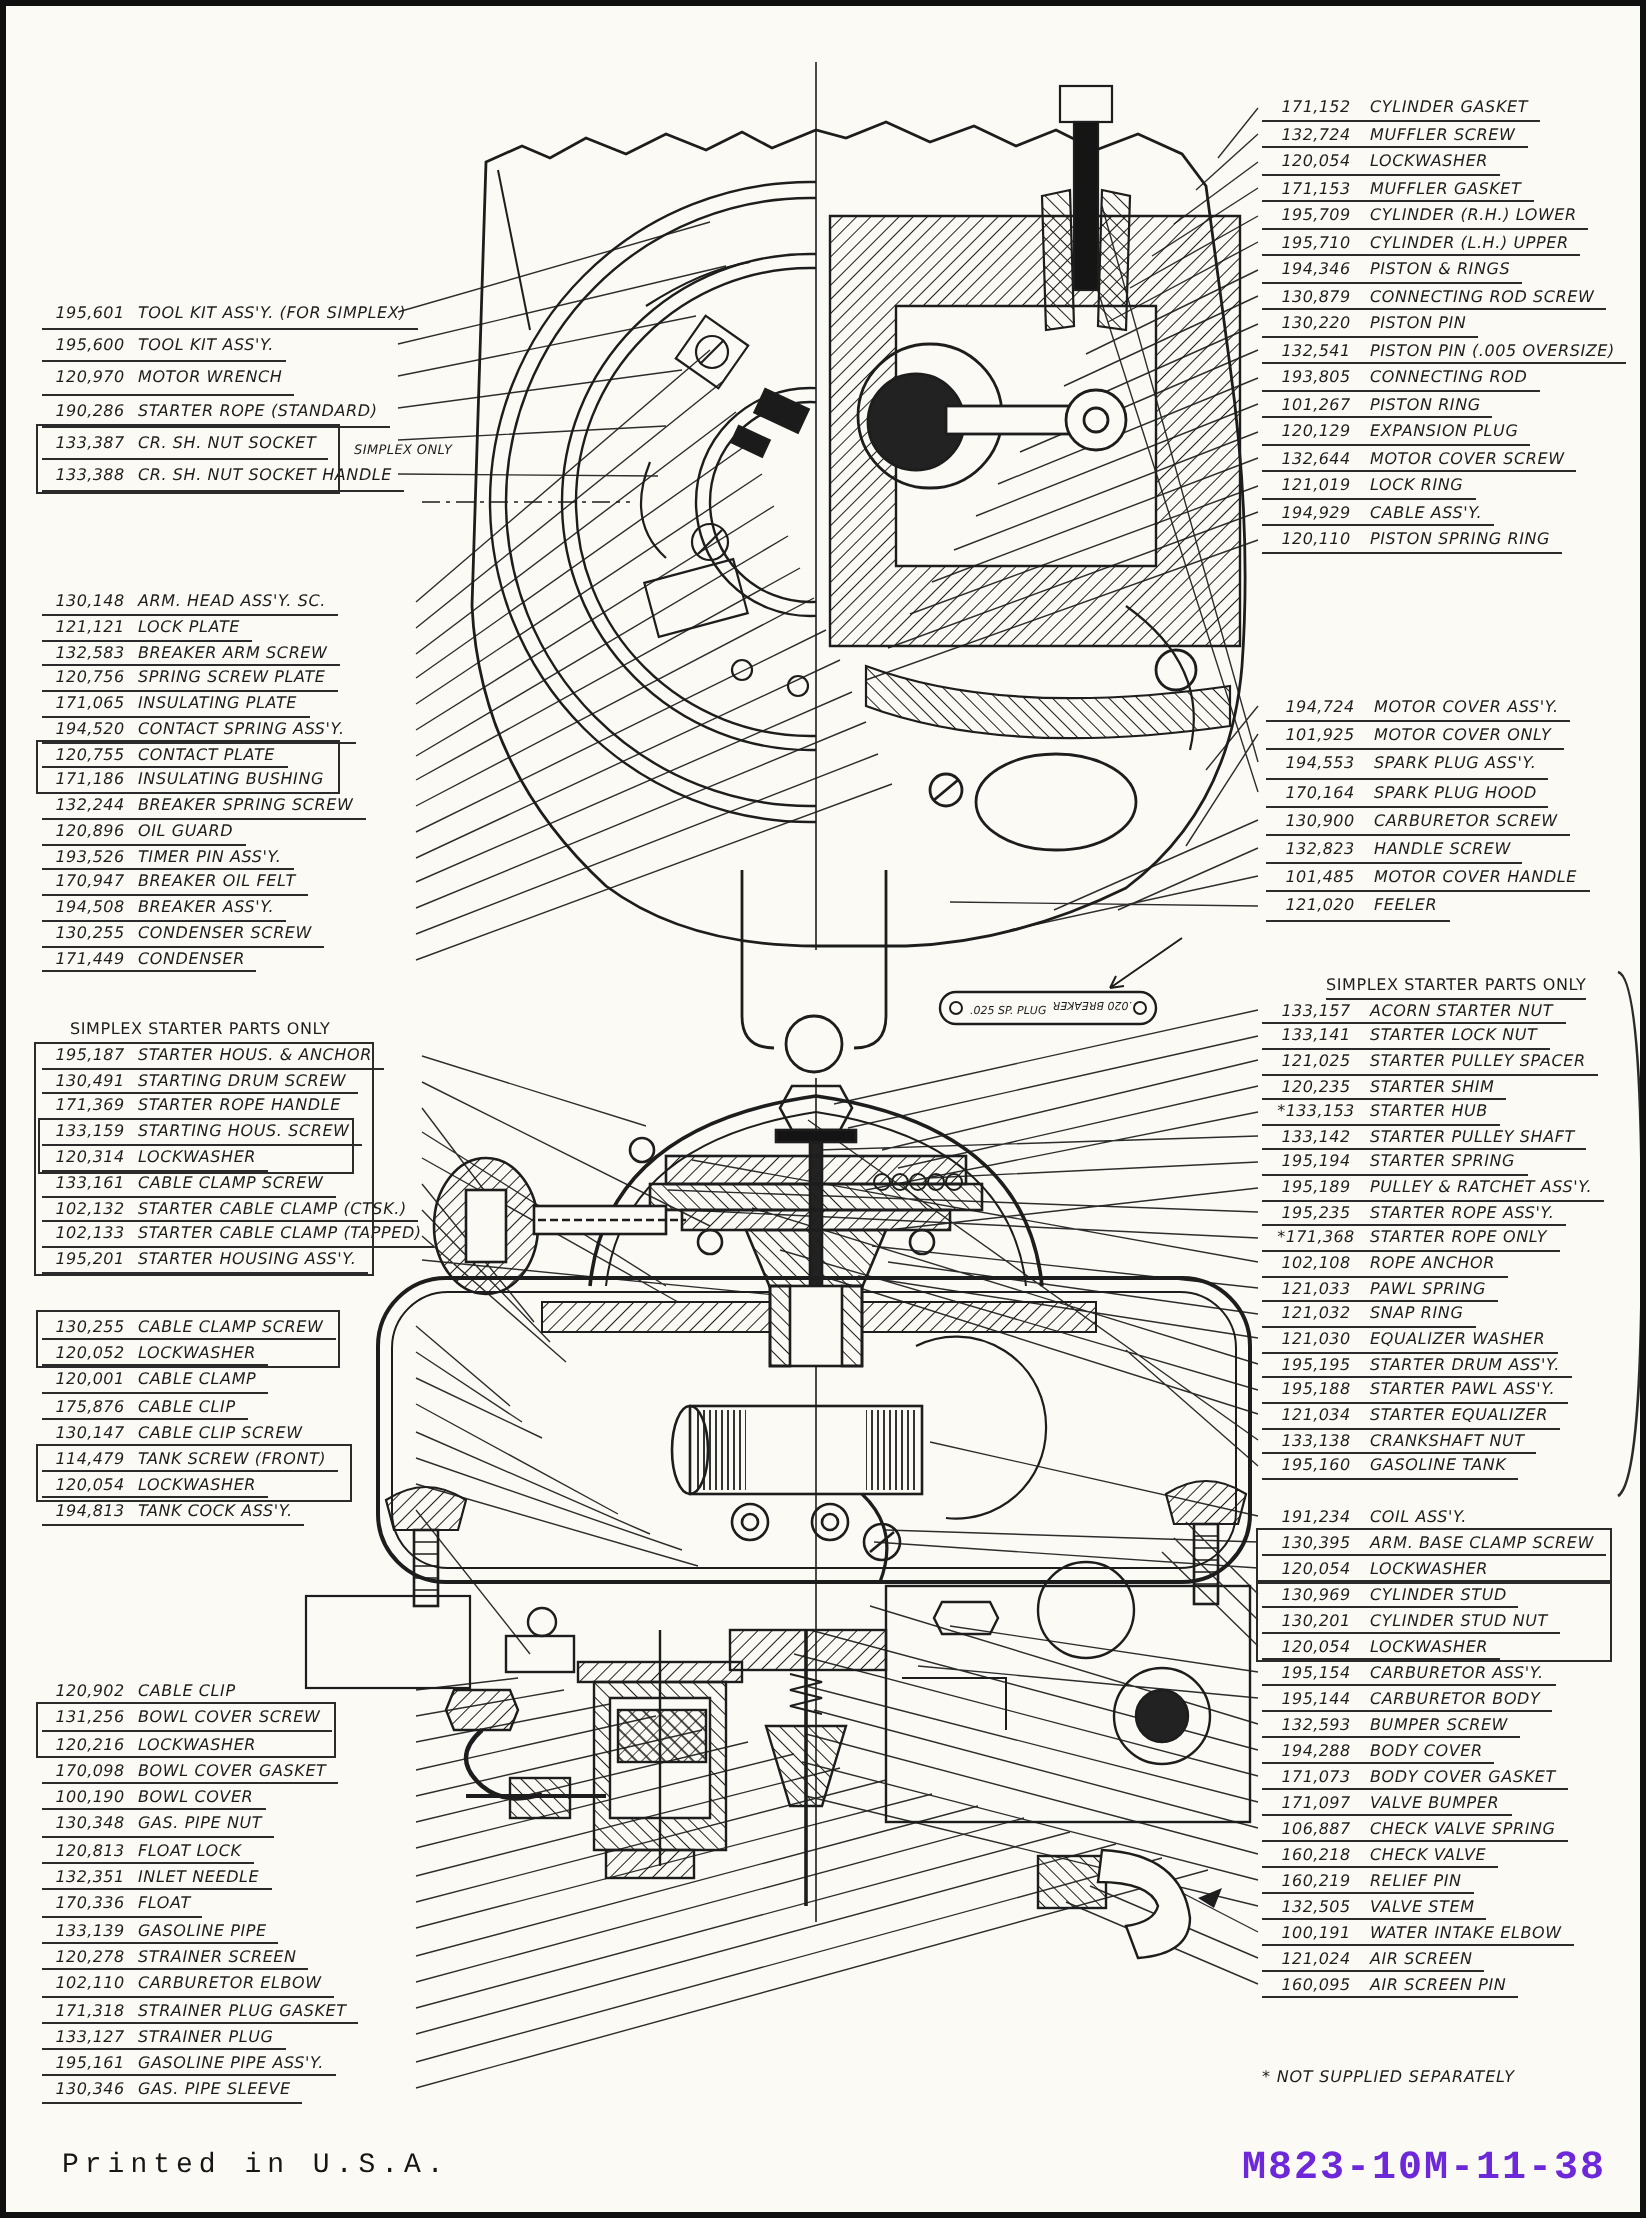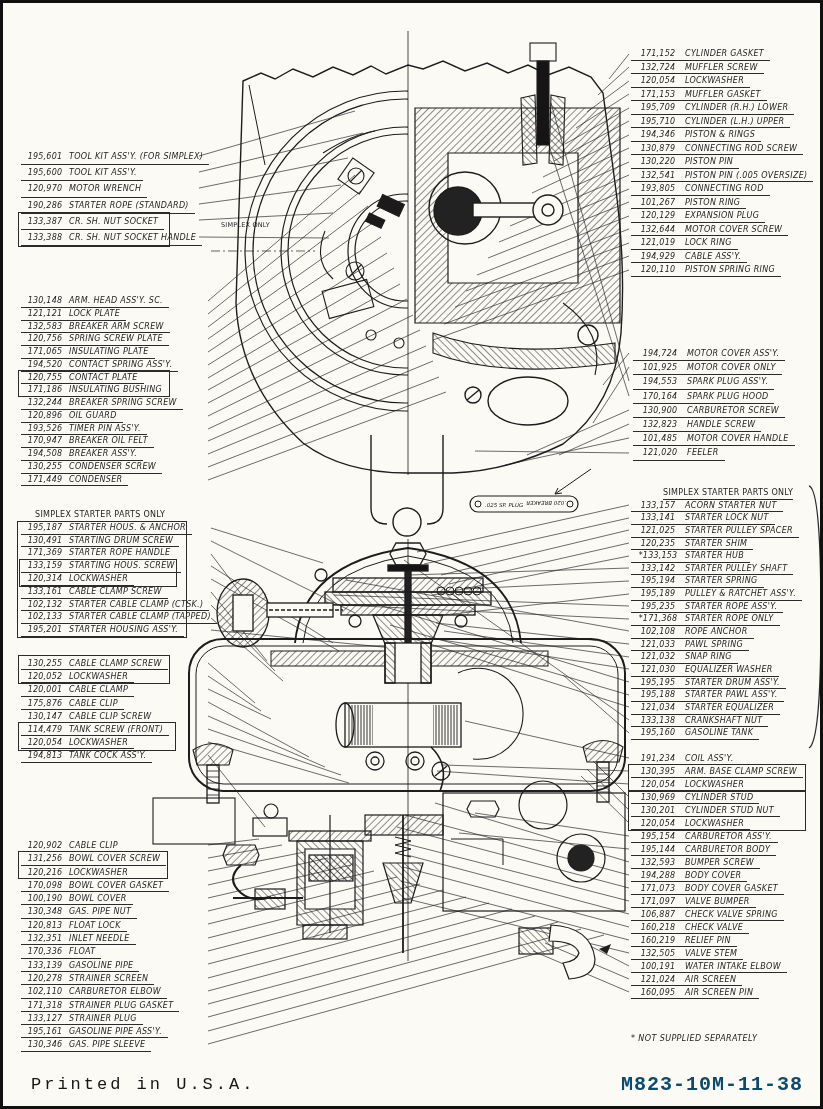--- a/index.html
+++ b/index.html
@@ -23,24 +23,24 @@
     border-bottom: 1.1px solid #2b2b2b;
   }
   .row .num { display: inline-block; width: var(--nw,48px); font-style: italic; letter-spacing:.2px; }
   .row .desc { font-style: italic; padding-right: 6px; letter-spacing:.3px; }
   .group-header {
     letter-spacing:.3px;
     width: max-content; height: var(--rh); line-height: var(--rh);
     border-bottom: 1.1px solid #2b2b2b;
   }
   .box { position:absolute; border:1.1px solid #2b2b2b; pointer-events:none; }
-  .side-note { position:absolute; font-size:6.5px; letter-spacing:.2px; white-space:nowrap;margin-left:44px; }
+  .side-note { position:absolute; font-size:6.5px; font-style:italic; letter-spacing:.2px; white-space:nowrap; }
   .footnote { position:absolute; left:628px; top:1031px; font-size:8px; font-style:italic; letter-spacing:.4px; }
-  .printed { position:absolute; left:28px; top:1072px; font-family:"Liberation Mono","DejaVu Sans Mono",monospace; font-size:17px; letter-spacing:3px; color:#161616; }
-  .docnum  { position:absolute; left:618px; top:1070px; font-family:"Liberation Mono","DejaVu Sans Mono",monospace; font-weight:bold; font-size:20px; letter-spacing:1px; color:#0c4a6e; }
+  .printed { position:absolute; left:28px; top:1072px; font-family:"Liberation Mono","DejaVu Sans Mono",monospace; font-size:14px; letter-spacing:3px; color:#161616; }
+  .docnum  { position:absolute; left:618px; top:1070px; font-family:"Liberation Mono","DejaVu Sans Mono",monospace; font-weight:bold; font-size:20px; letter-spacing:1px; color:#6d28d9; }
 </style>
 </head>
 <body>
 
 <div class="page">
 
   <svg class="drawing" width="823" height="1109" viewBox="0 0 823 1109">
     <defs>
       <pattern id="h1" width="5" height="5" patternUnits="userSpaceOnUse" patternTransform="rotate(45)">
         <line x1="0" y1="0" x2="0" y2="5" stroke="#1d1d1d" stroke-width="1"></line>

